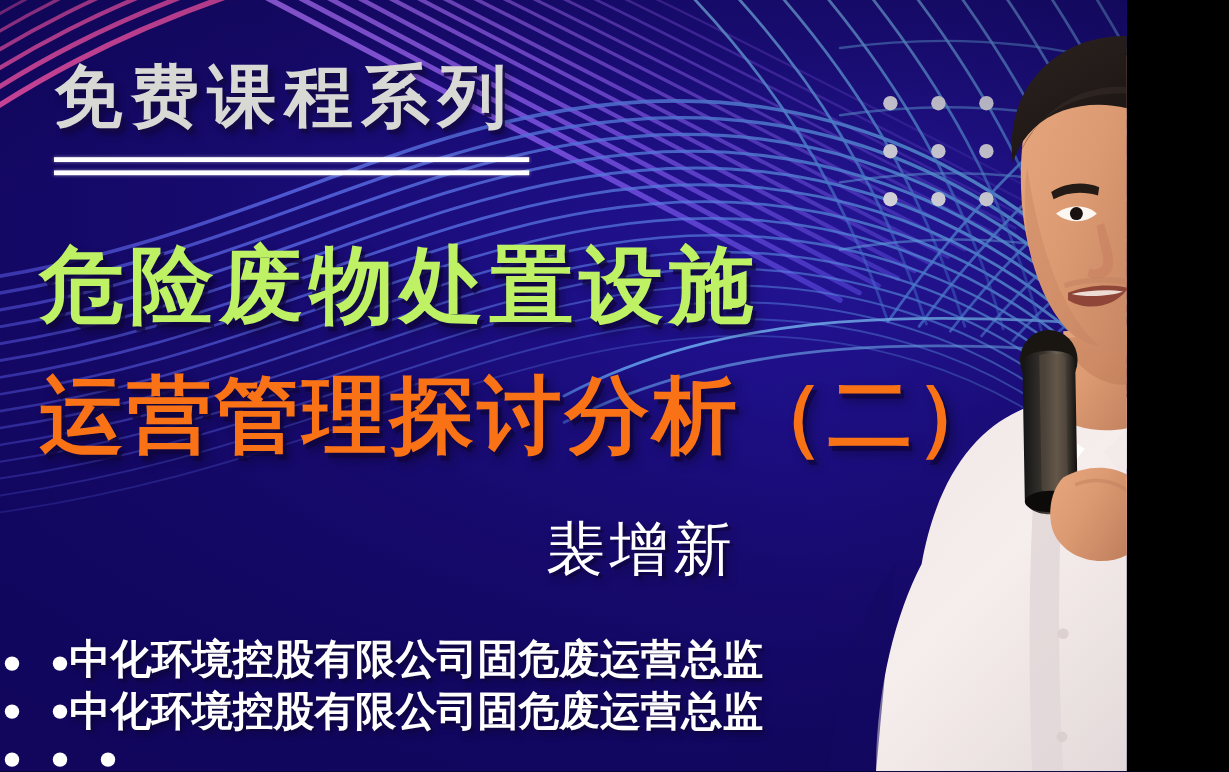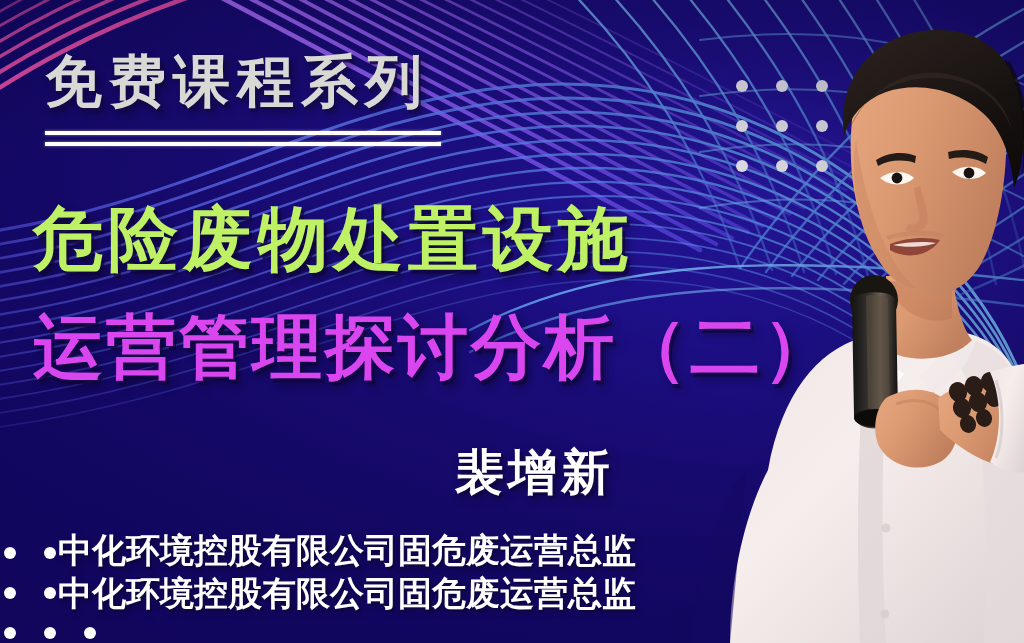--- a/index.html
+++ b/index.html
@@ -1,18 +1,18 @@
 <!DOCTYPE html>
 <html><head>
 <meta charset="utf-8">
 <style>
   html,body{margin:0;padding:0;background:#000;}
   #poster{
     position:relative;
-    width:1024px;height:643px;
+    width:939px;height:643px;
     overflow:hidden;
     background:#140a63;
     font-family:"Liberation Serif","DejaVu Serif",serif;
     user-select:none;
   }
 
   
   .bg-base{
     position:absolute;inset:0;
     background:
@@ -58,31 +58,30 @@
     position:absolute;left:33px;top:197px;
     font-size:70px;line-height:86px;
     font-weight:700;letter-spacing:5px;
     color:#bef264;white-space:nowrap;
     text-shadow:3px 4px 0 rgba(16,6,60,.75), 5px 6px 9px rgba(0,0,0,.38);
   }
   .title-2{
     position:absolute;left:33px;top:305px;
     font-size:70px;line-height:86px;
     font-weight:700;letter-spacing:3px;
-    color:#d946ef;white-space:nowrap;
+    color:#f97316;white-space:nowrap;
     text-shadow:3px 4px 0 rgba(16,6,60,.75), 5px 6px 9px rgba(0,0,0,.38);
   }
 
   .speaker{
     position:absolute;left:455px;top:428px;
     font-size:49px;line-height:60px;
-    font-weight:700;letter-spacing:4px;
+    font-weight:400;letter-spacing:4px;
     color:#ffffff;white-space:nowrap;
     text-shadow:3px 3px 0 rgba(16,6,60,.7), 4px 5px 8px rgba(0,0,0,.35);
-    margin-top:15px;
   }
 
   .cred{
     position:absolute;left:58px;
     font-size:34px;line-height:40px;
     font-weight:700;letter-spacing:0px;
     color:#ffffff;white-space:nowrap;
     text-shadow:2px 2px 0 rgba(16,6,60,.7), 3px 4px 6px rgba(0,0,0,.3);
   }
   .cred.c1{top:531px;}

